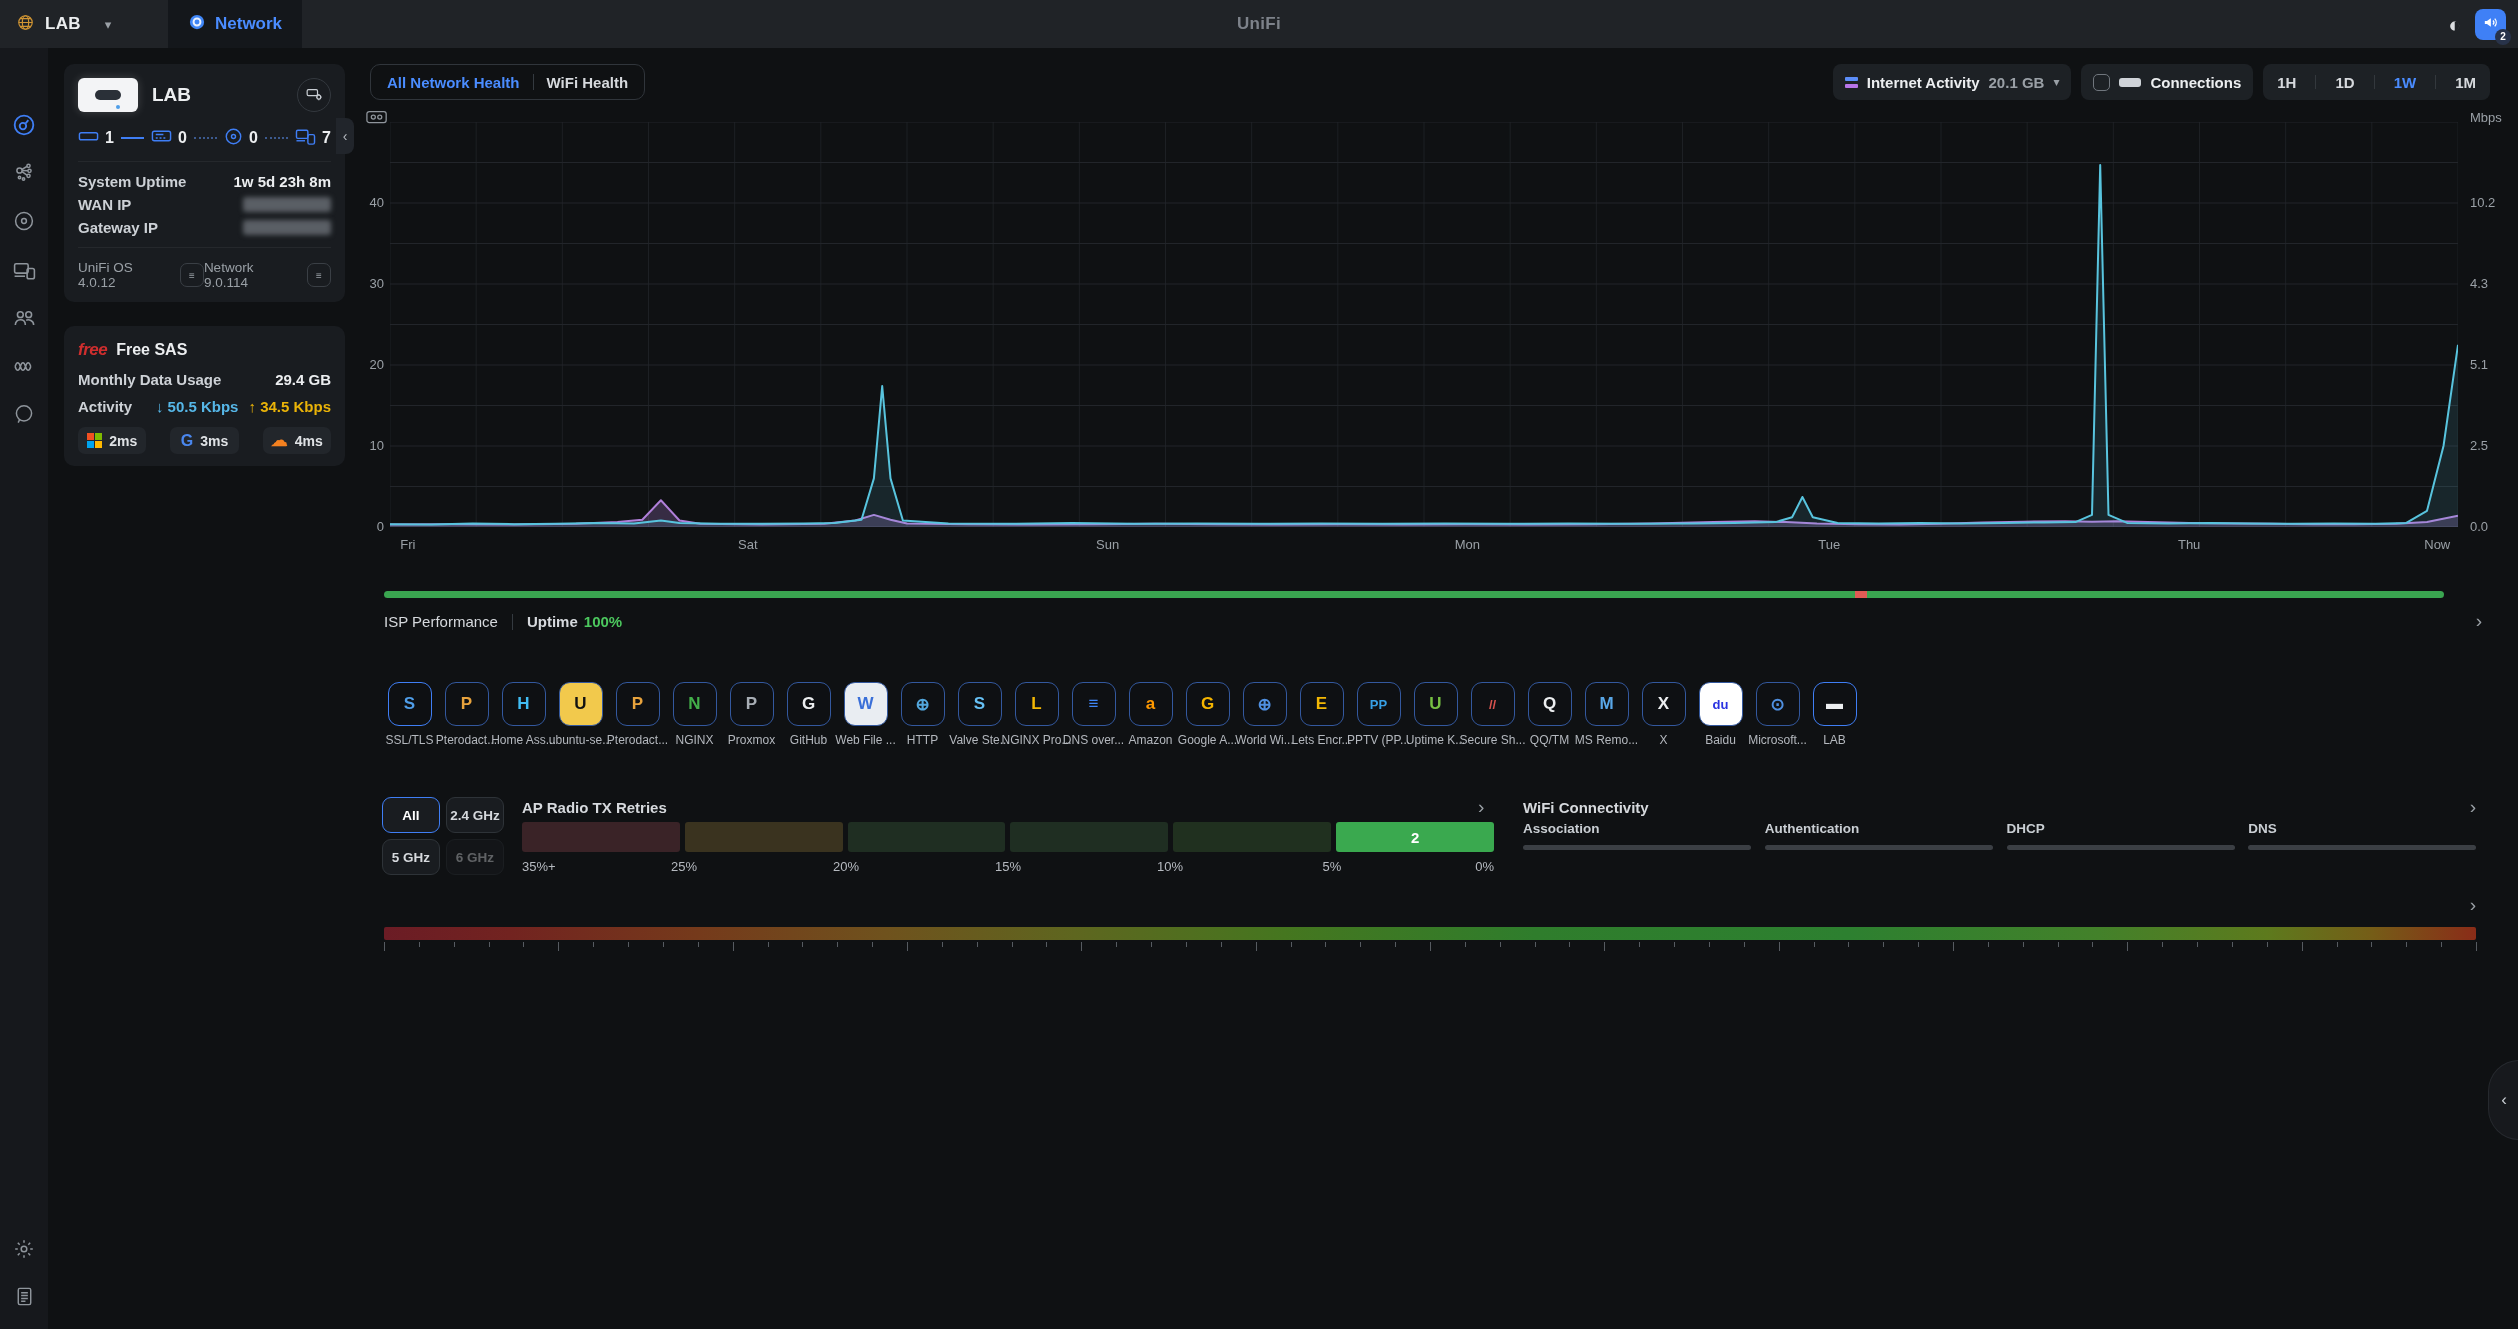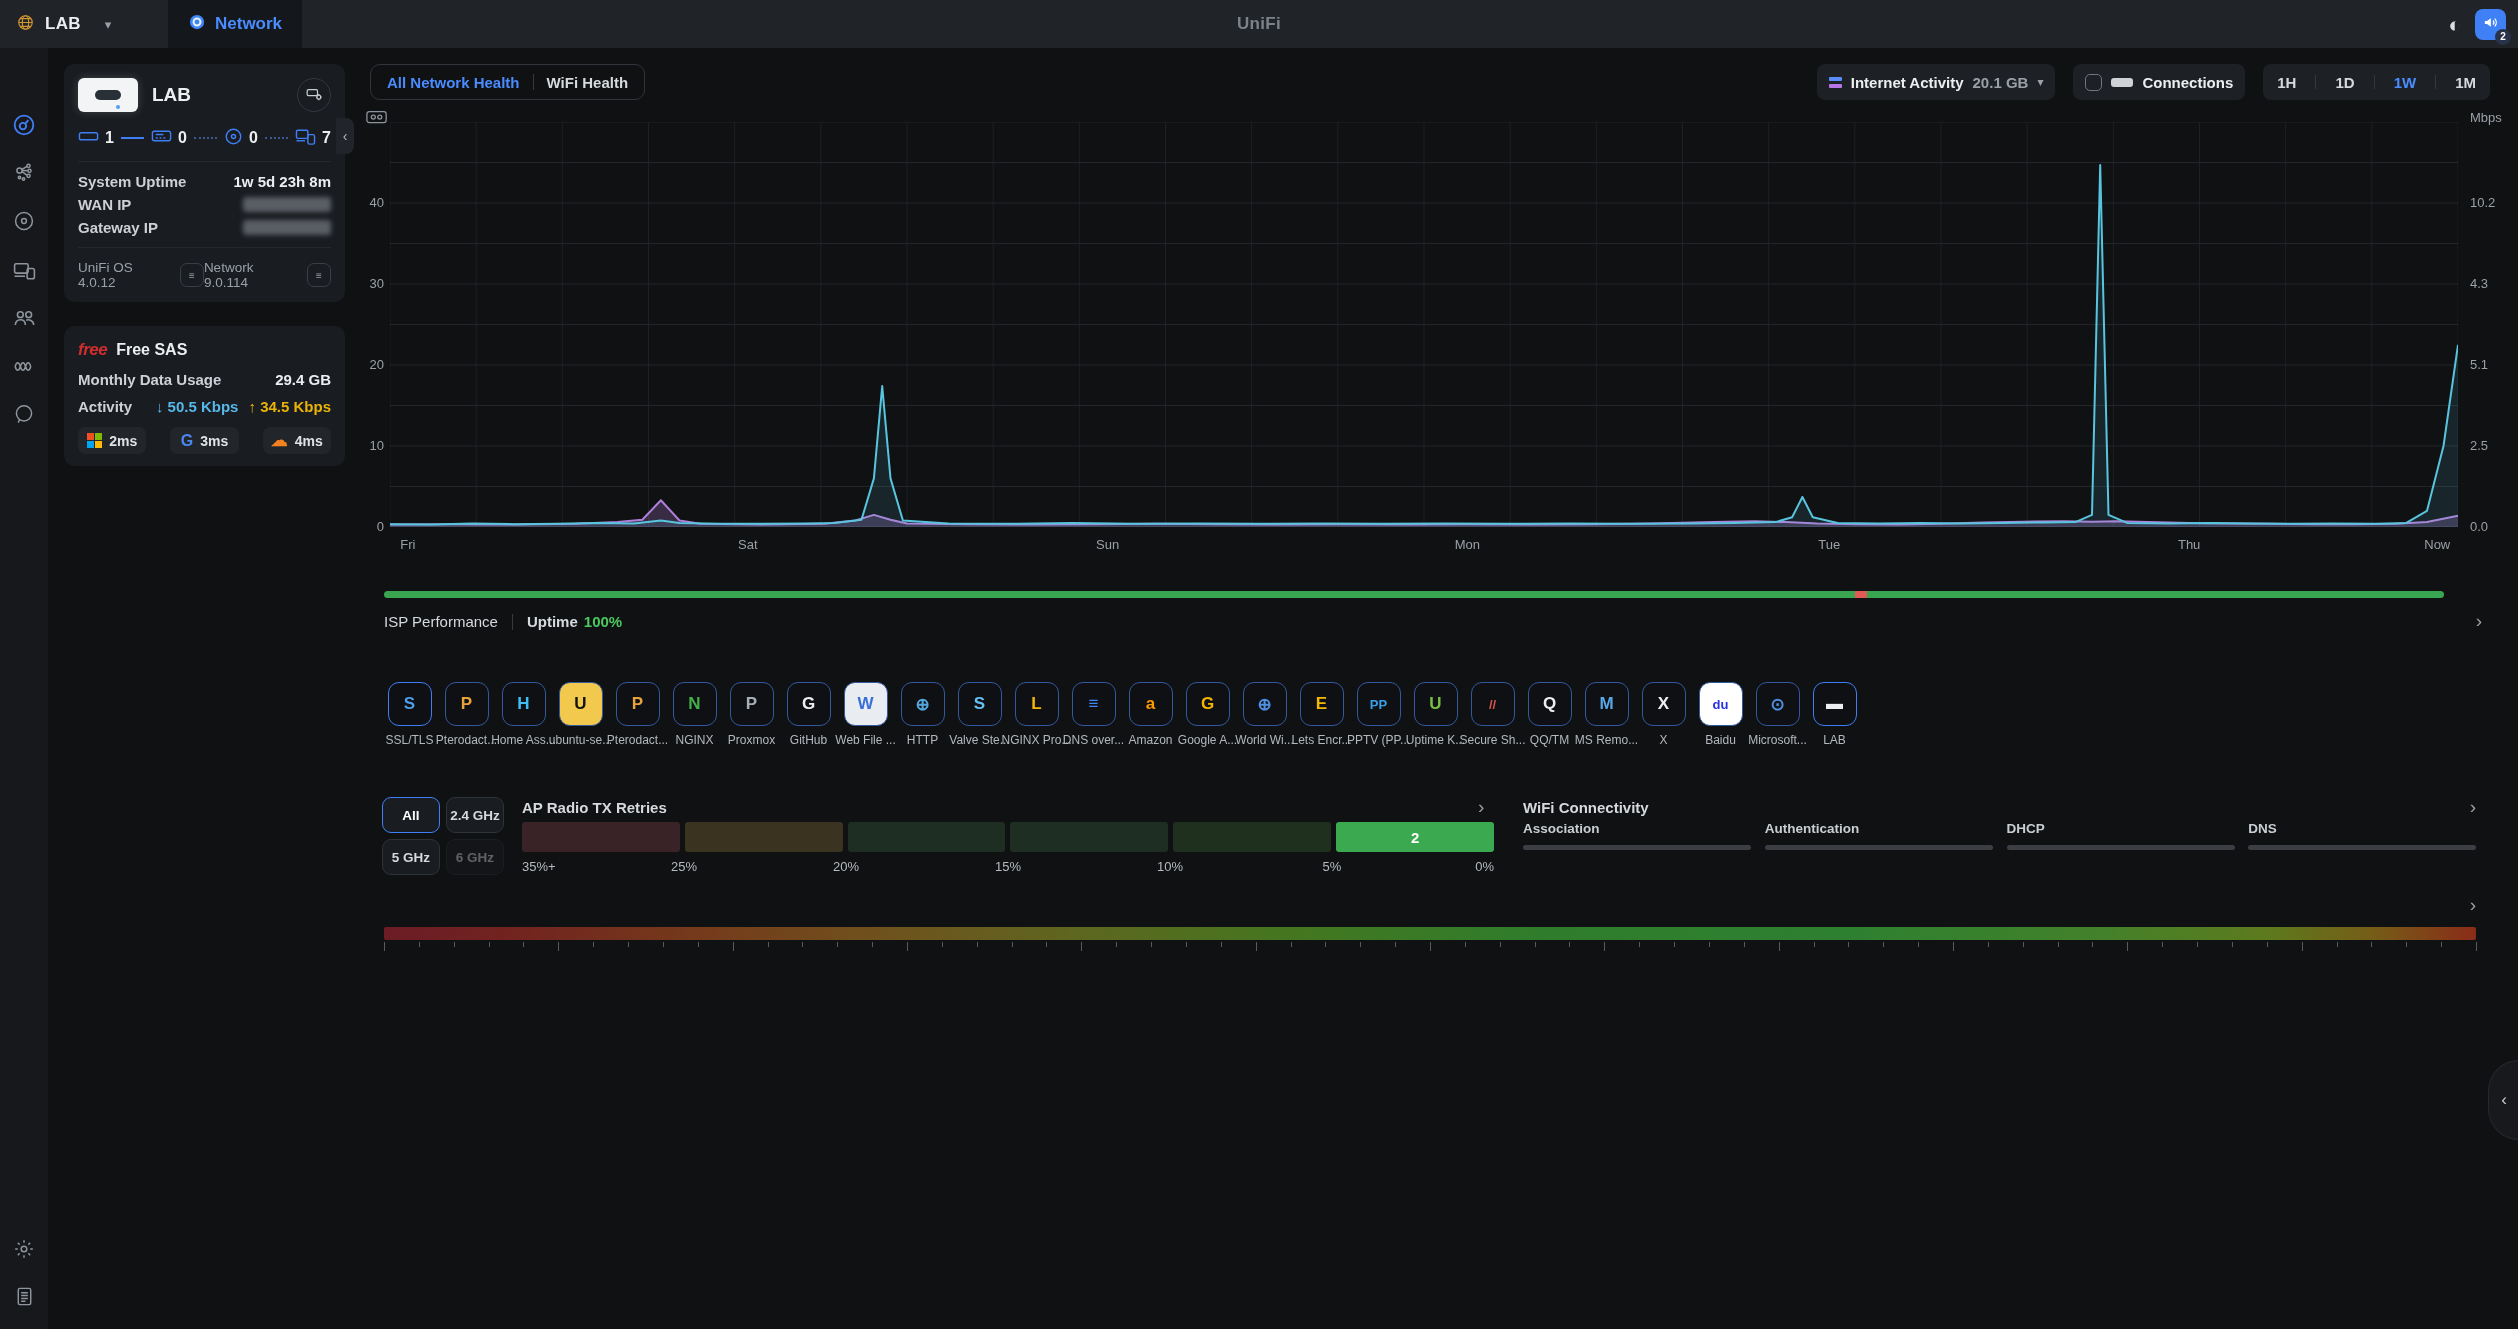--- a/index.html
+++ b/index.html
@@ -57,21 +57,21 @@
   .ms-logo{display:grid;grid-template-columns:7px 7px;grid-template-rows:7px 7px;gap:1px;}
   .ms-logo i{display:block;}
   .g-logo{font-size:16px;font-weight:700;color:#4a87ee;}
   .cf-logo{font-size:17px;color:#f48120;line-height:1;}
   
   .health-tabs{position:absolute;left:370px;top:64px;height:36px;border:1px solid #30353b;border-radius:10px;display:flex;align-items:center;padding:0 16px;box-sizing:border-box;}
   .health-tab{font-size:15px;font-weight:600;cursor:pointer;}
   .health-tab.active{color:#4a8cff;}
   .health-tab.inactive{color:#d6d9dd;}
   .tab-divider{width:1px;height:16px;background:#343a40;margin:0 13px;}
-  .controls{position:absolute;right:28px;top:64px;height:36px;display:flex;align-items:center;gap:18px;}
+  .controls{position:absolute;right:28px;top:64px;height:36px;display:flex;align-items:center;gap:10px;}
   .chip{height:36px;background:#1d2125;border-radius:8px;display:flex;align-items:center;padding:0 12px;gap:9px;box-sizing:border-box;}
   .legend-bars{display:flex;flex-direction:column;gap:3px;}
   .legend-bars i{display:block;width:13px;height:4px;border-radius:1px;}
   .chip-label{font-size:15px;color:#eceef0;font-weight:600;}
   .chip-value{font-size:15px;color:#9aa0a6;font-weight:600;}
   .chip-chevron{color:#9aa0a6;font-size:12px;}
   .checkbox{width:17px;height:17px;border:1.5px solid #70767d;border-radius:5px;box-sizing:border-box;cursor:pointer;}
   .line-swatch{width:22px;height:9px;border-radius:3px;background:#cfd3d8;}
   .range-item{font-size:15px;font-weight:600;color:#d6d9dd;padding:0 10px;cursor:pointer;}
   .range-item.active{color:#4a8cff;}

